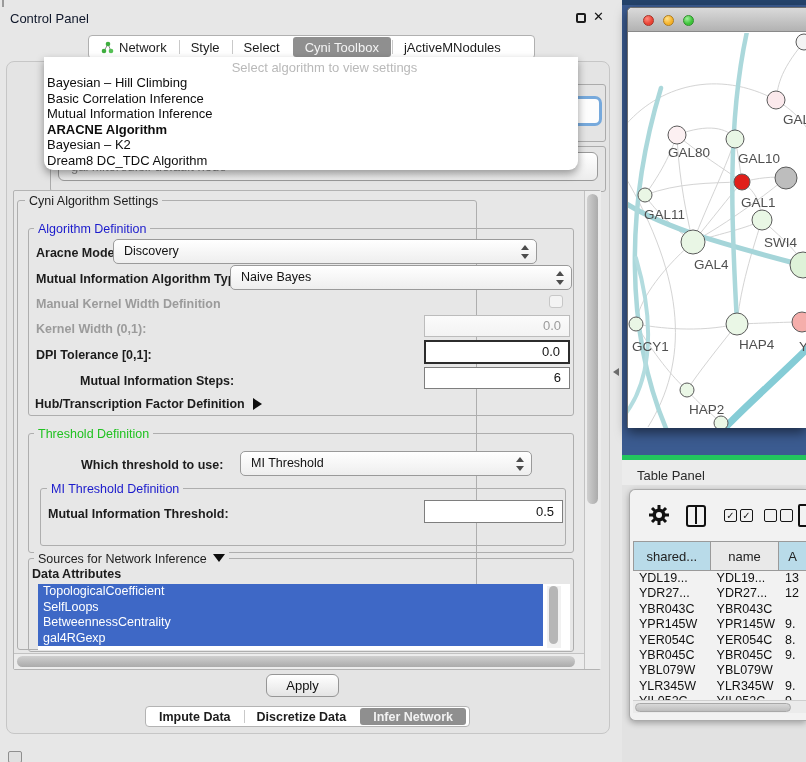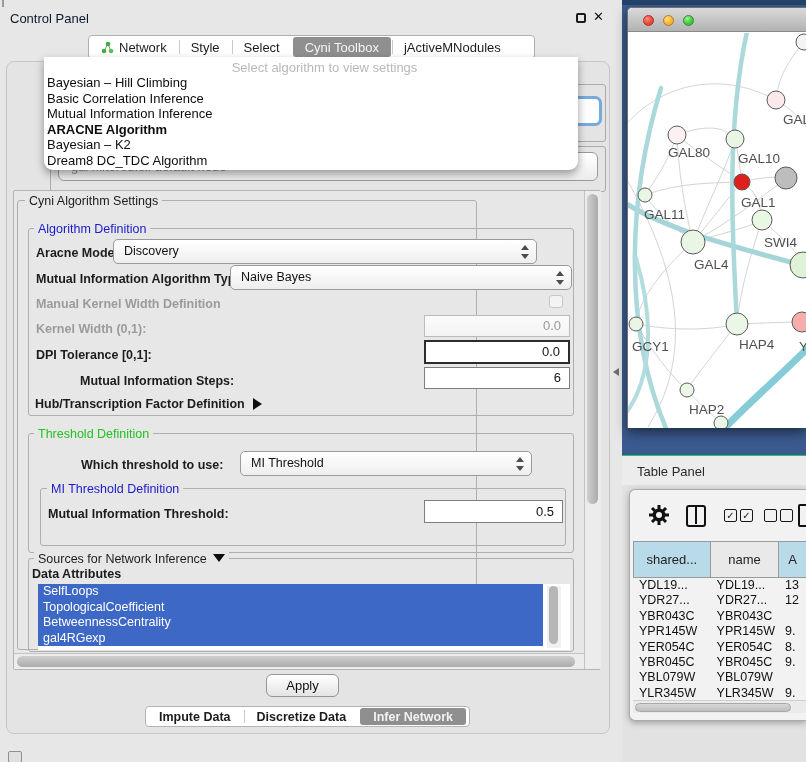--- a/index.html
+++ b/index.html
@@ -81,31 +81,31 @@
   .desktop { position:absolute; left:622px; top:0; width:184px; height:455px; background:#3b5b90; }
   .desktop-top { position:absolute; left:622px; top:0; width:184px; height:5px; background:#24436b; }
   .net-window { position:absolute; left:627px; top:7px; width:179px; height:421px; background:#fff; border:1px solid #6f6f6f; border-right:none; border-radius:5px 0 0 2px; box-shadow:0 5px 12px rgba(0,0,0,.5); }
   .net-titlebar { position:absolute; left:0; top:0; width:100%; height:24px; background:linear-gradient(#dadada,#b2b2b2); border-bottom:1px solid #8a8a8a; border-radius:5px 0 0 0; }
   .tl { position:absolute; top:7px; width:11px; height:11px; border-radius:50%; }
   .tl.red { left:15px; background:radial-gradient(circle at 35% 30%, #ff8a7e, #ea4335 60%); border:1px solid #a83127; }
   .tl.yellow { left:35px; background:radial-gradient(circle at 35% 30%, #ffe08a, #f5b32b 60%); border:1px solid #b07d1c; }
   .tl.green { left:55px; background:radial-gradient(circle at 35% 30%, #9ef09a, #3ec43a 60%); border:1px solid #2f8f2c; }
   .net-canvas { position:absolute; left:0; top:25px; width:178px; height:395px; overflow:hidden; background:#fff; }
 
-  .tp-bar { position:absolute; left:622px; top:455px; width:184px; height:30px; background:#ececec; border-top:1px solid #22c55e; }
+  .tp-bar { position:absolute; left:622px; top:455px; width:184px; height:30px; background:#ececec; border-top:5px solid #22c55e; }
   .tp-title { position:absolute; left:15px; top:8px; font-size:13px; color:#2a2a2a; }
   .tp-bg { position:absolute; left:622px; top:485px; width:184px; height:277px; background:#e2e2e2; }
   .table-window { position:absolute; left:629px; top:489px; width:177px; height:232px; background:#f2f2f2; border:1px solid #ababab; border-right:none; border-radius:6px 0 0 6px; box-shadow:0 2px 6px rgba(0,0,0,.3); overflow:hidden; }
   .tb-toolbar { position:absolute; left:0; top:0; width:100%; height:50px; }
   .col-icon { position:absolute; left:56px; top:15px; width:20px; height:22px; border:2.5px solid #111; border-radius:3px; }
   .col-icon::after { content:""; position:absolute; left:6.5px; top:0; width:2.5px; height:17px; background:#111; }
   .cb-sq { position:absolute; width:13px; height:13px; border:1.5px solid #161616; border-radius:2px; font-size:10px; font-weight:bold; line-height:11px; text-align:center; color:#161616; }
   .page-icon { position:absolute; left:168px; top:14px; width:16px; height:23px; border:2.5px solid #111; border-radius:2px; background:#f2f2f2; }
   .ctable { position:absolute; left:3px; top:51px; width:174px; }
-  .thead { display:flex; height:37px; }
+  .thead { display:flex; height:30px; }
   .th { border:1px solid #9a9a9a; border-left:none; font-size:13px; color:#222; display:flex; align-items:center; justify-content:center; }
   .th:first-child { border-left:1px solid #9a9a9a; }
   .th.blue { background:#b9dbe9; }
   .th.gray { background:#e9e9e9; }
   .trow { display:flex; height:15.4px; }
   .td { font-size:12.5px; color:#111; white-space:nowrap; overflow:hidden; padding-left:6px; line-height:15.4px; }
   .tb-hscroll { position:absolute; left:3px; top:210px; width:174px; height:13px; background:#ebebeb; border-top:1px solid #cfcfcf; }
   .tb-hthumb { position:absolute; left:2px; top:2px; width:156px; height:9px; background:linear-gradient(#d8d8d8,#bdbdbd); border:1px solid #a8a8a8; border-radius:5px; }
 </style>
 </head>
@@ -209,22 +209,22 @@
   </div>
   <div class="lbl" style="left:48px; top:507px; z-index:2;">Mutual Information Threshold:</div>
   <div class="tfield norm" style="left:424px; top:500px; width:139px; height:23px; line-height:21px; z-index:2;">0.5</div>
 
   <div class="fieldset" style="left:28px; top:558px; width:546px; height:94px; z-index:2;">
     <span class="legend black" style="left:5px; top:0;"><span>Sources for Network Inference</span><span class="down-arrow"></span></span>
   </div>
   <div class="lbl" style="left:32px; top:567px; z-index:2;">Data Attributes</div>
   <div class="attr-list">
     <div>
+        <div class="attr-item">TopologicalCoefficient</div>
         <div class="attr-item">SelfLoops</div>
-        <div class="attr-item">TopologicalCoefficient</div>
         <div class="attr-item">BetweennessCentrality</div>
         <div class="attr-item">gal4RGexp</div>
       </div>
     <div class="attr-scroll">
         <div class="attr-thumb"></div>
       </div>
   </div>
 
   <div class="vscroll">
       <div class="vthumb"></div>

